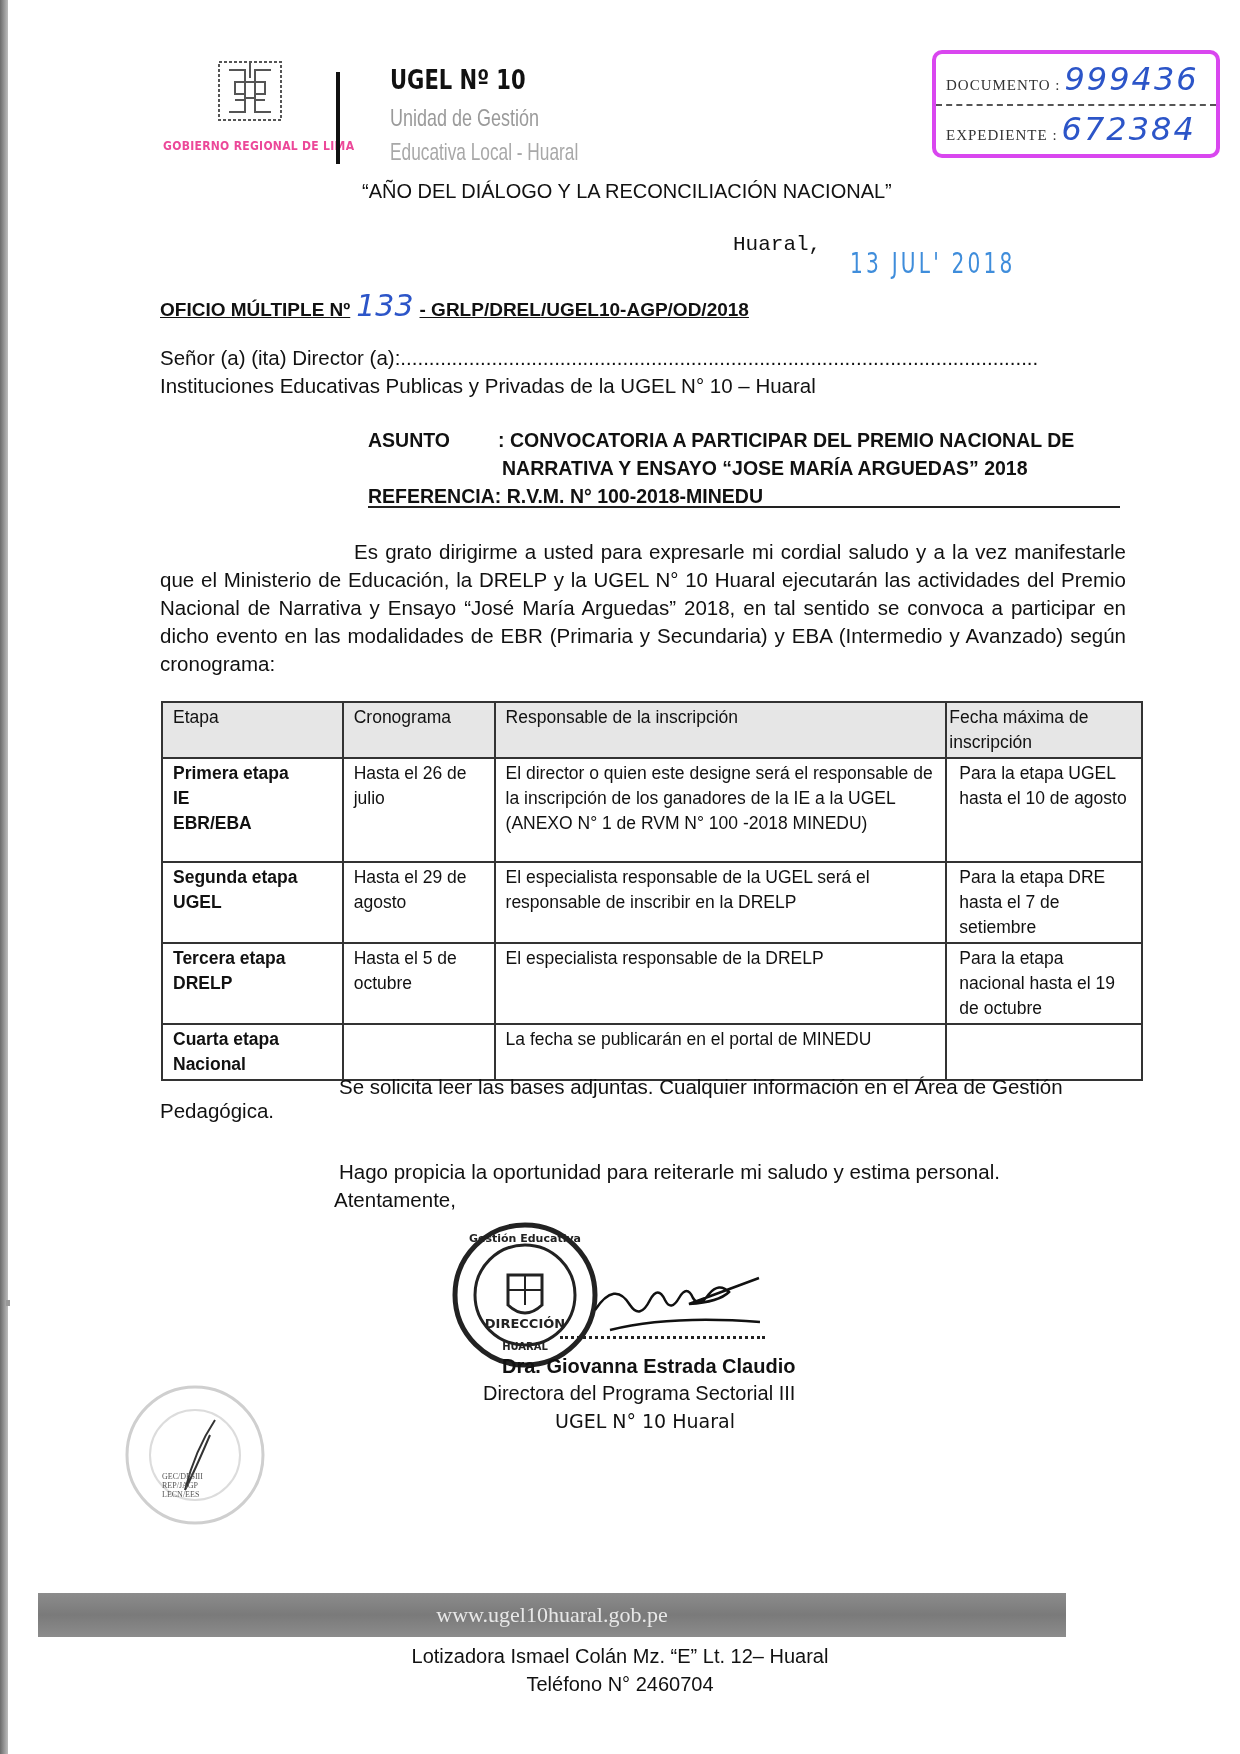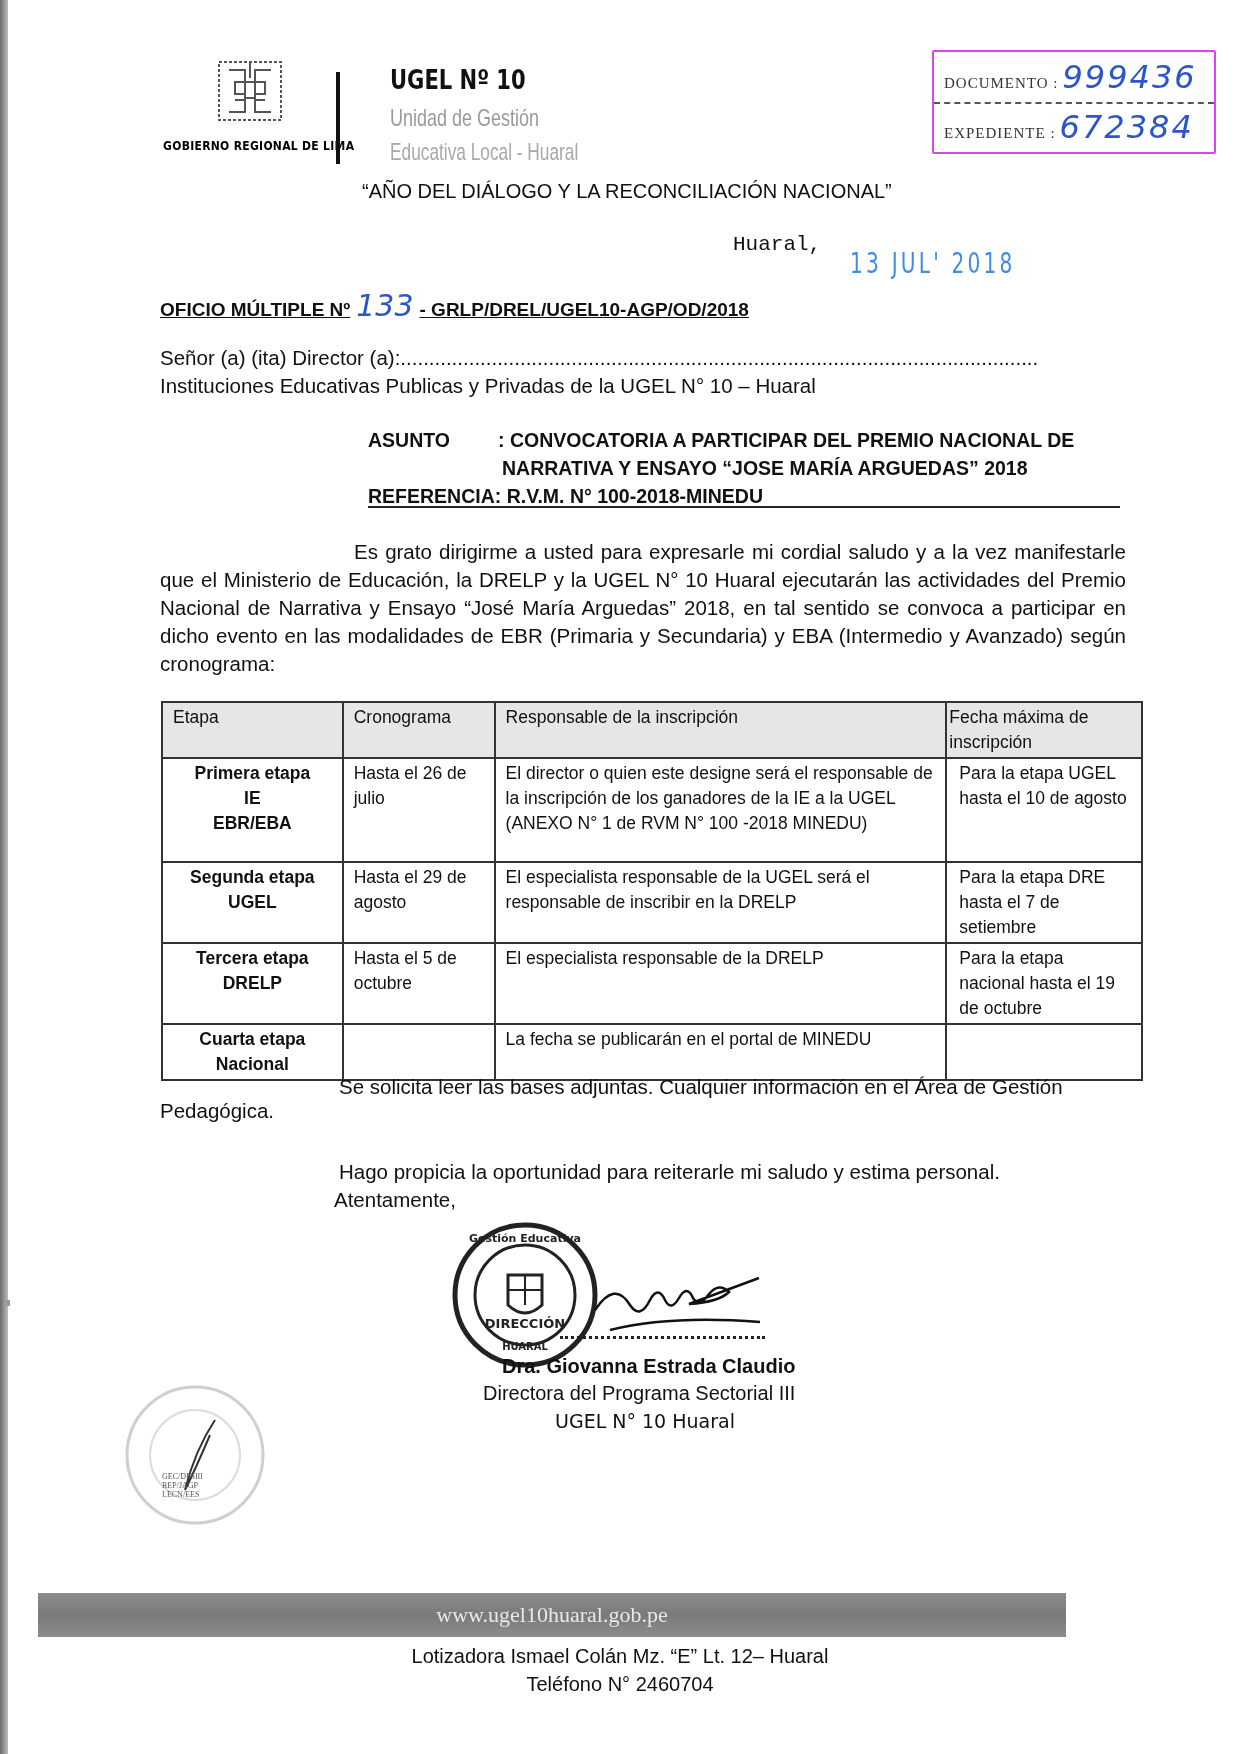--- a/index.html
+++ b/index.html
@@ -1,43 +1,43 @@
 <!DOCTYPE html>
 <html><head>
 <meta charset="utf-8">
 <style>
   html, body { margin:0; padding:0; background:#fff; }
   body { width:1240px; height:1754px; position:relative; overflow:hidden; font-family:"Liberation Sans", sans-serif; color:#111; }
   .abs { position:absolute; }
   .leftbar { left:0; top:0; width:8px; height:1754px; background:linear-gradient(to right,#6b6b6b,#bdbdbd); }
   .logo-box { left:215px; top:58px; width:70px; height:66px; }
-  .gov-name { left:163px; top:139px; font-family:"DejaVu Sans Condensed","DejaVu Sans",sans-serif; font-weight:bold; font-size:12px; letter-spacing:0.3px; color:#000000; }
+  .gov-name { left:163px; top:139px; font-family:"DejaVu Sans Condensed","DejaVu Sans",sans-serif; font-weight:bold; font-size:12px; letter-spacing:0.3px; color:#ec4899; }
   .vdiv { left:336px; top:72px; width:4px; height:92px; background:#111; }
   .ugel-title { left:390px; top:64px; font-family:"DejaVu Sans",sans-serif; font-weight:bold; font-size:27px; transform:scaleX(0.78); transform-origin:left; color:#111; }
   .ugel-sub1 { left:390px; top:104px; font-size:24px; color:#9a9a9a; transform:scaleX(0.75); transform-origin:left; }
   .ugel-sub2 { left:390px; top:138px; font-size:24px; color:#a8a8a8; transform:scaleX(0.72); transform-origin:left; }
-  .reg-box { left:932px; top:50px; width:280px; height:100px; border:2px solid #d946ef; border-radius:2px; }
+  .reg-box { left:932px; top:50px; width:280px; height:100px; border:4px solid #d946ef; border-radius:10px; }
   .reg-row { position:absolute; left:10px; font-family:"Liberation Serif",serif; font-size:15px; letter-spacing:1px; color:#333; }
   .reg-val { font-family:"DejaVu Sans",sans-serif; font-style:italic; color:#2c55c8; font-size:32px; letter-spacing:2px; margin-left:4px; }
   .reg-divider { position:absolute; left:0; right:0; top:50px; border-top:2px dashed #555; }
   .year-motto { left:362px; top:180px; font-size:20px; color:#111; }
   .city { left:733px; top:233px; font-family:Liberation Mono, monospace; font-size:21px;text-align:center; }
   .date-stamp { left:850px; top:247px; font-family:"DejaVu Sans Condensed","DejaVu Sans",sans-serif; font-size:28px; color:#3f8ddb; letter-spacing:4px; transform:scaleX(0.8); transform-origin:left; }
   .oficio { left:160px; top:288px; font-weight:bold; font-size:19px; text-decoration:underline; }
   .oficio .hand { font-family:"DejaVu Sans",sans-serif; font-style:italic; font-weight:normal; color:#2c55c8; font-size:30px; text-decoration:none; display:inline-block; margin:0 6px; }
   .body-text { font-size:20px; color:#111;text-align:center; }
   .asunto-block { left:368px; top:426px; font-weight:bold; font-size:19.5px; line-height:28px; }
   .asunto-block .lbl { display:inline-block; width:130px; }
   .asunto-line { left:368px; top:506px; width:752px; height:2px; background:#222; }
   .para { left:160px; top:538px; width:966px; font-size:20.5px; line-height:28px; text-align:justify; }
   .para .indent { display:inline-block; width:194px; }
   table.crono { position:absolute; left:161px; top:701px; width:982px; border-collapse:collapse; font-size:17.5px; line-height:25px; }
   table.crono td { border:2px solid #333; vertical-align:top; padding:2px 10px 2px 10px; }
   table.crono tr.head td { background:#e6e6e6; }
-  table.crono td.b { font-weight:bold;text-align:center; }
+  table.crono td.b { font-weight:bold; }
   .closing1 { left:339px; top:1075px; font-size:20.5px; }
   .closing2 { left:160px; top:1099px; font-size:20.5px; }
   .closing3 { left:339px; top:1160px; font-size:20.5px; }
   .atentamente { left:334px; top:1188px; font-size:20.5px; }
   .seal { left:450px; top:1220px; width:150px; height:150px; }
   .signature { left:590px; top:1270px; width:180px; height:70px; }
   .sig-dots { left:560px; top:1336px; width:205px; border-top:3px dotted #222; }
   .signer-name { left:502px; top:1355px; font-weight:bold; font-size:20px; }
   .signer-role { left:483px; top:1382px; font-size:20px; }
   .signer-org { left:555px; top:1410px; font-family:"DejaVu Sans",sans-serif; font-size:19px; }

